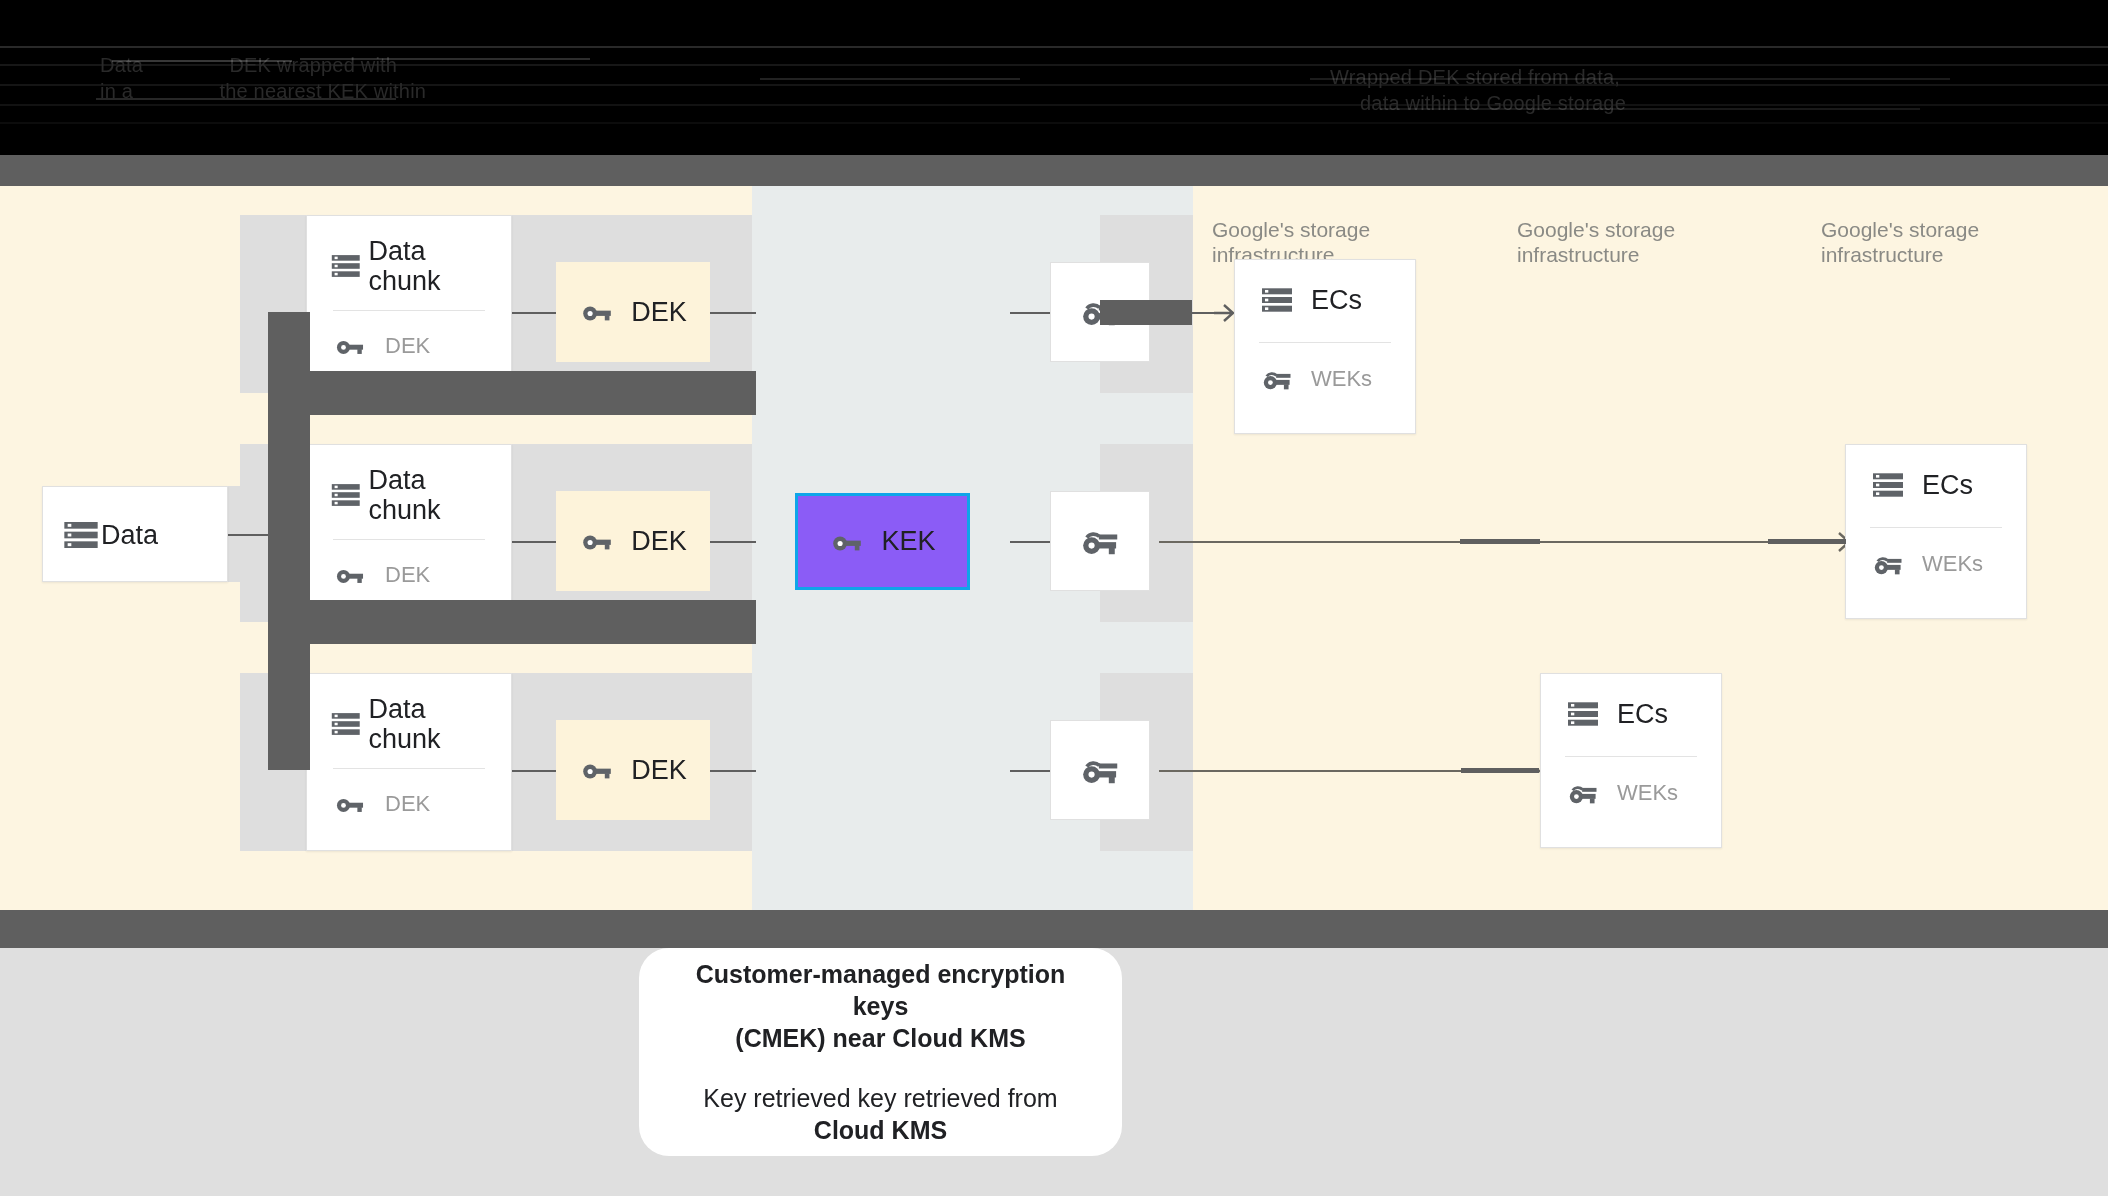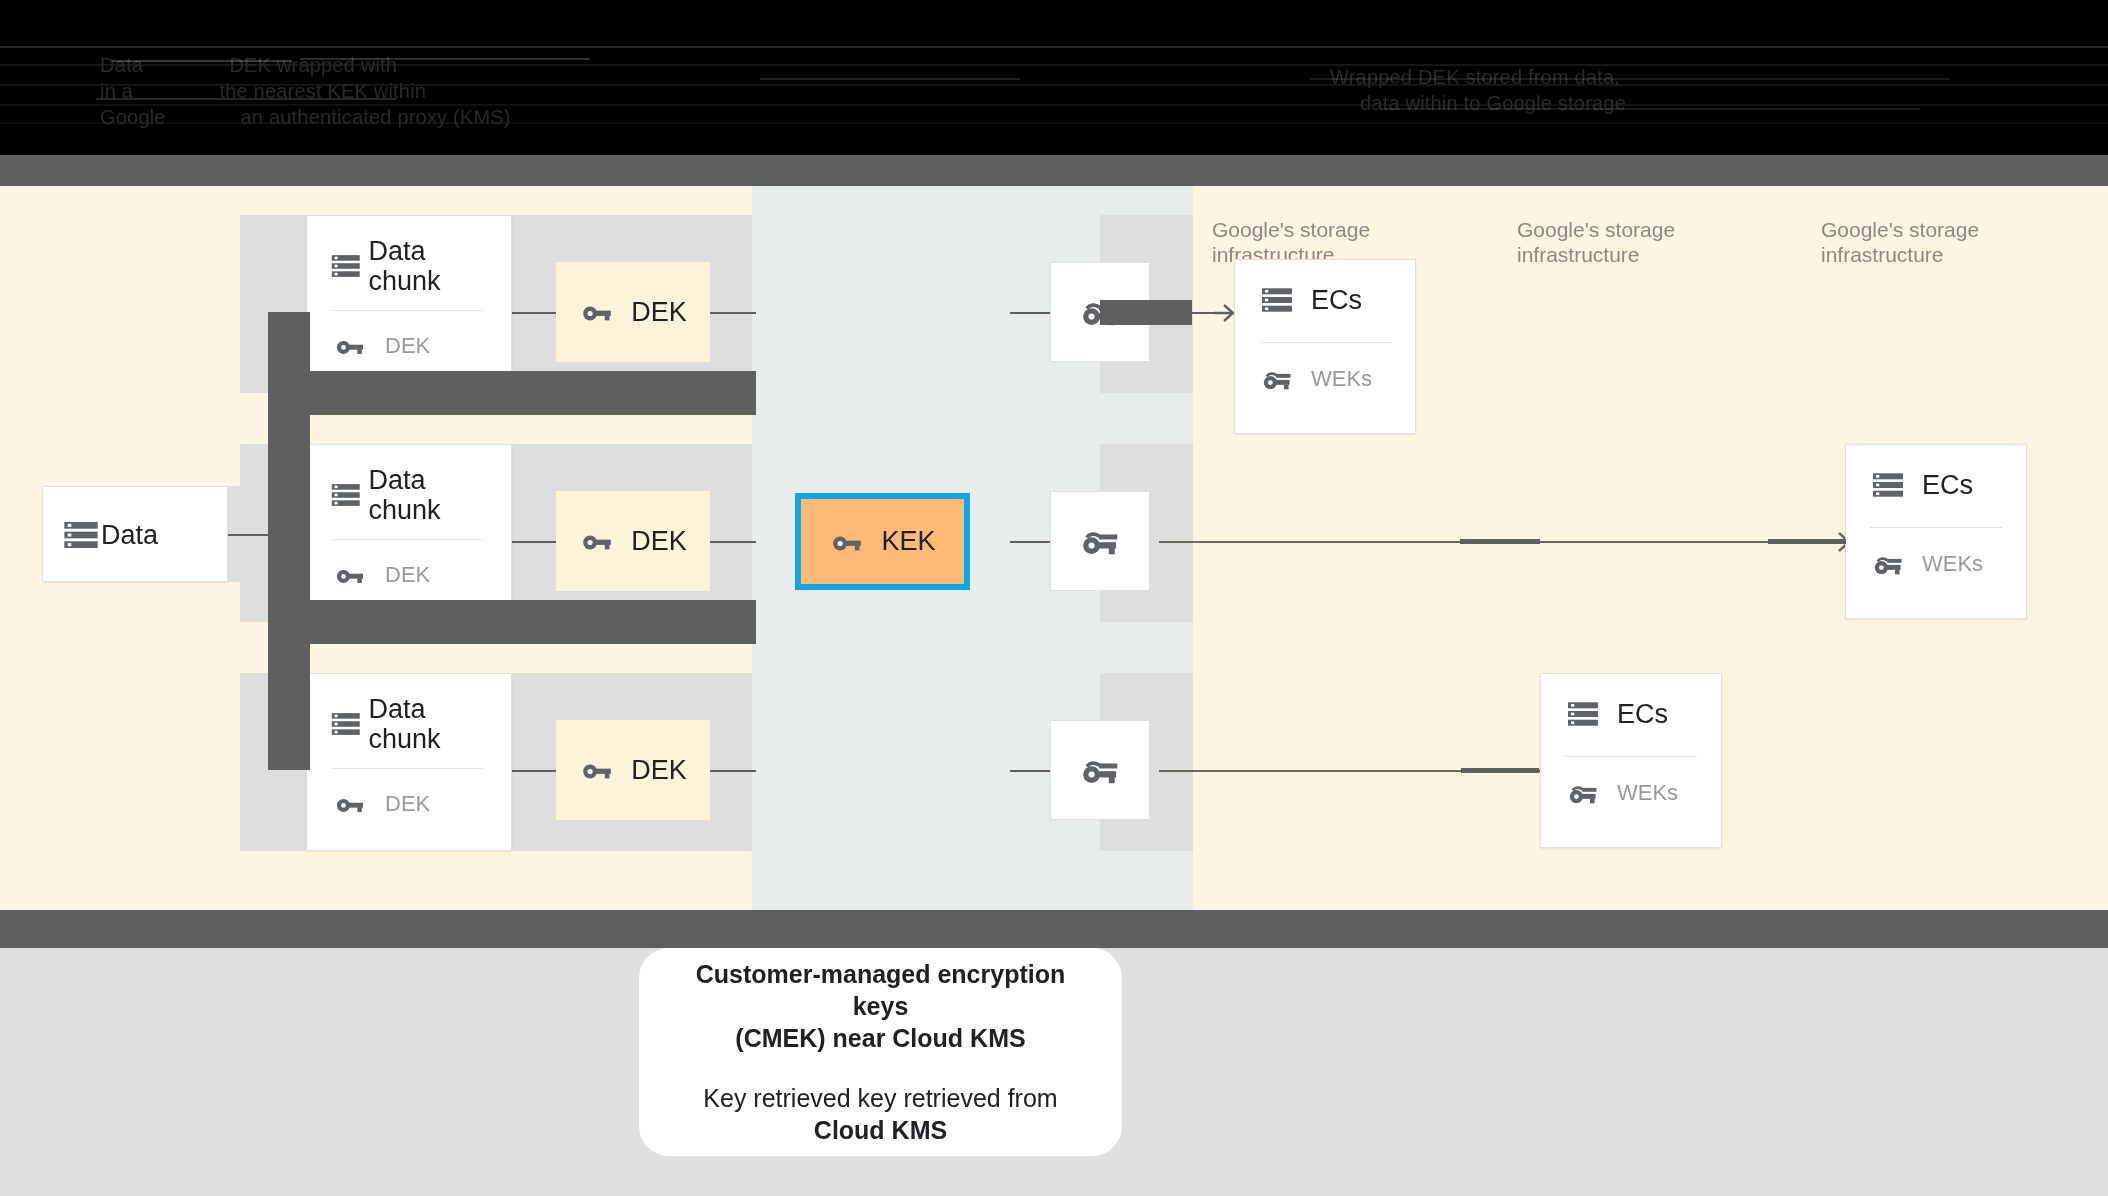--- a/index.html
+++ b/index.html
@@ -84,21 +84,21 @@
   .card-sub {
     font-size: 22px; color:#9a9a9a; line-height:26px;
   }
 
   
   .chip {
     position:absolute; display:flex; align-items:center; gap:16px;
     justify-content:center;
   }
   .chip.dek { background:#fdf3da; }
-  .chip.kek { background:#fdba74; border:6px solid #0ea5e9;align-items:center; }
+  .chip.kek { background:#8b5cf6; border:3px solid #0ea5e9;align-items:center; }
   .chip-label { font-size:27px; color:#202124; }
 
   .keybox {
     position:absolute; background:#ffffff; border:1px solid #e0e0e0;
     display:flex; align-items:center; justify-content:center;
   }
 
   
   .ico { display:block; }
 
@@ -134,21 +134,20 @@
 
   <div class="header-band">
     <div class="scan" style="top:46px;"></div>
     <div class="scan" style="top:64px; opacity:.55;"></div>
     <div class="scan" style="top:84px; opacity:.5;"></div>
     <div class="scan" style="top:104px; opacity:.45;"></div>
     <div class="scan" style="top:122px; opacity:.3;"></div>
 
     <div class="hdr-text" style="left:100px; top:52px;">Data               DEK wrapped with</div>
     <div class="hdr-text" style="left:100px; top:78px;">in a               the nearest KEK within</div>
-    <div class="hdr-text" style="left:100px; top:104px;">Google             an authenticated proxy (KMS)</div>
 
     <div class="hdr-text" style="left:1330px; top:64px;">Wrapped DEK stored from data,</div>
     <div class="hdr-text" style="left:1360px; top:90px;">data within to Google storage</div>
 
     <div class="hdr-strike" style="left:112px; top:60px; width:180px;"></div>
     <div class="hdr-strike" style="left:300px; top:58px; width:290px; opacity:.8;"></div>
     <div class="hdr-strike" style="left:96px;  top:98px; width:300px; opacity:.7;"></div>
     <div class="hdr-strike" style="left:760px; top:78px; width:260px; opacity:.6;"></div>
     <div class="hdr-strike" style="left:1310px;top:78px; width:640px; opacity:.5;"></div>
     <div class="hdr-strike" style="left:1380px;top:108px;width:540px; opacity:.45;"></div>

